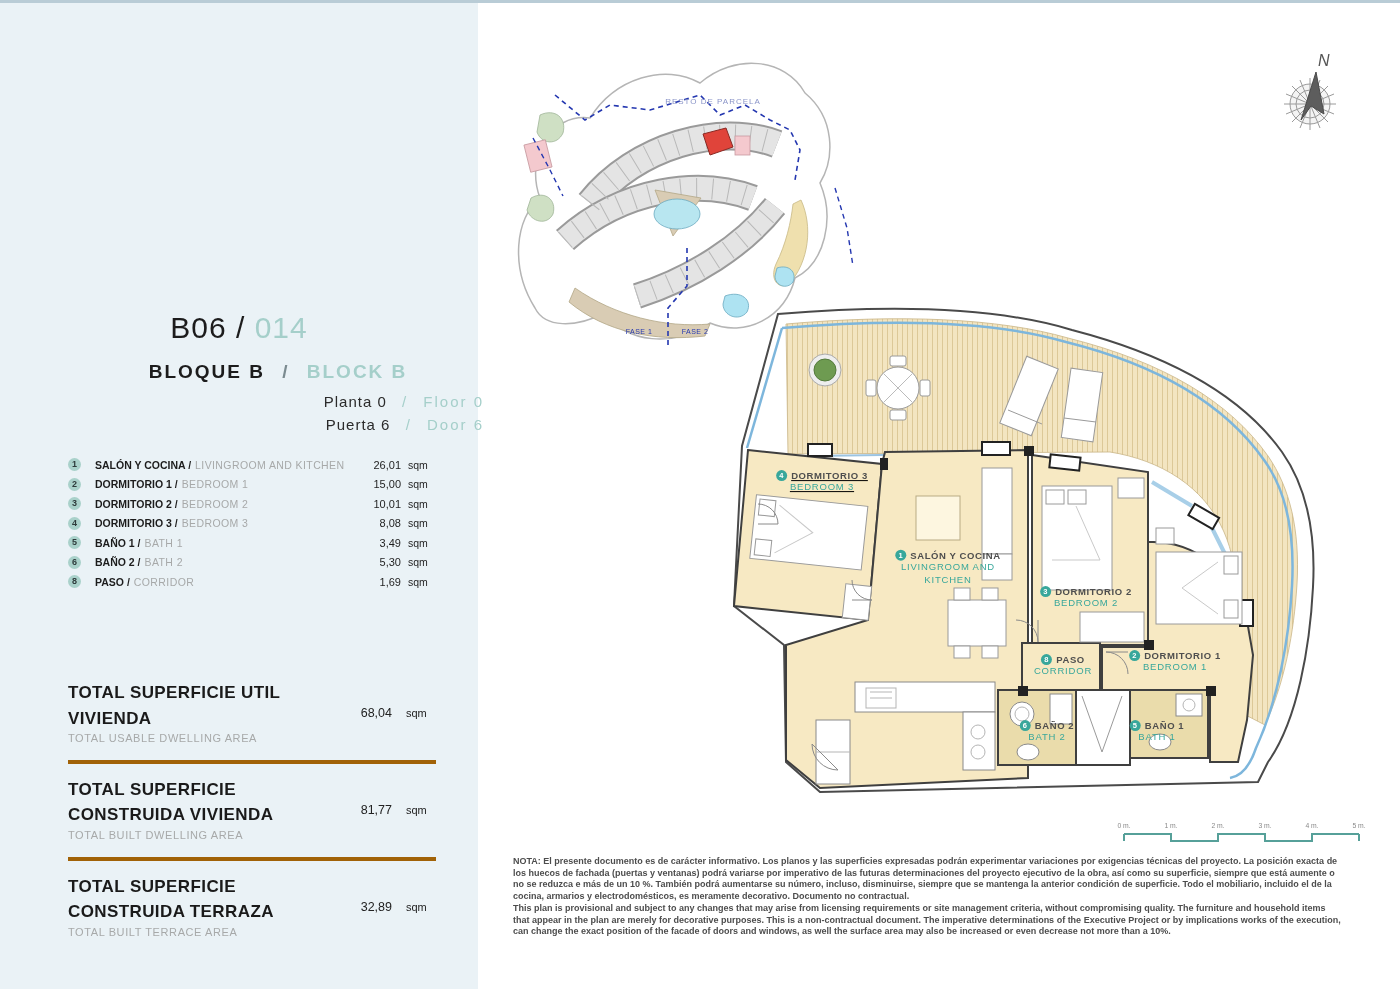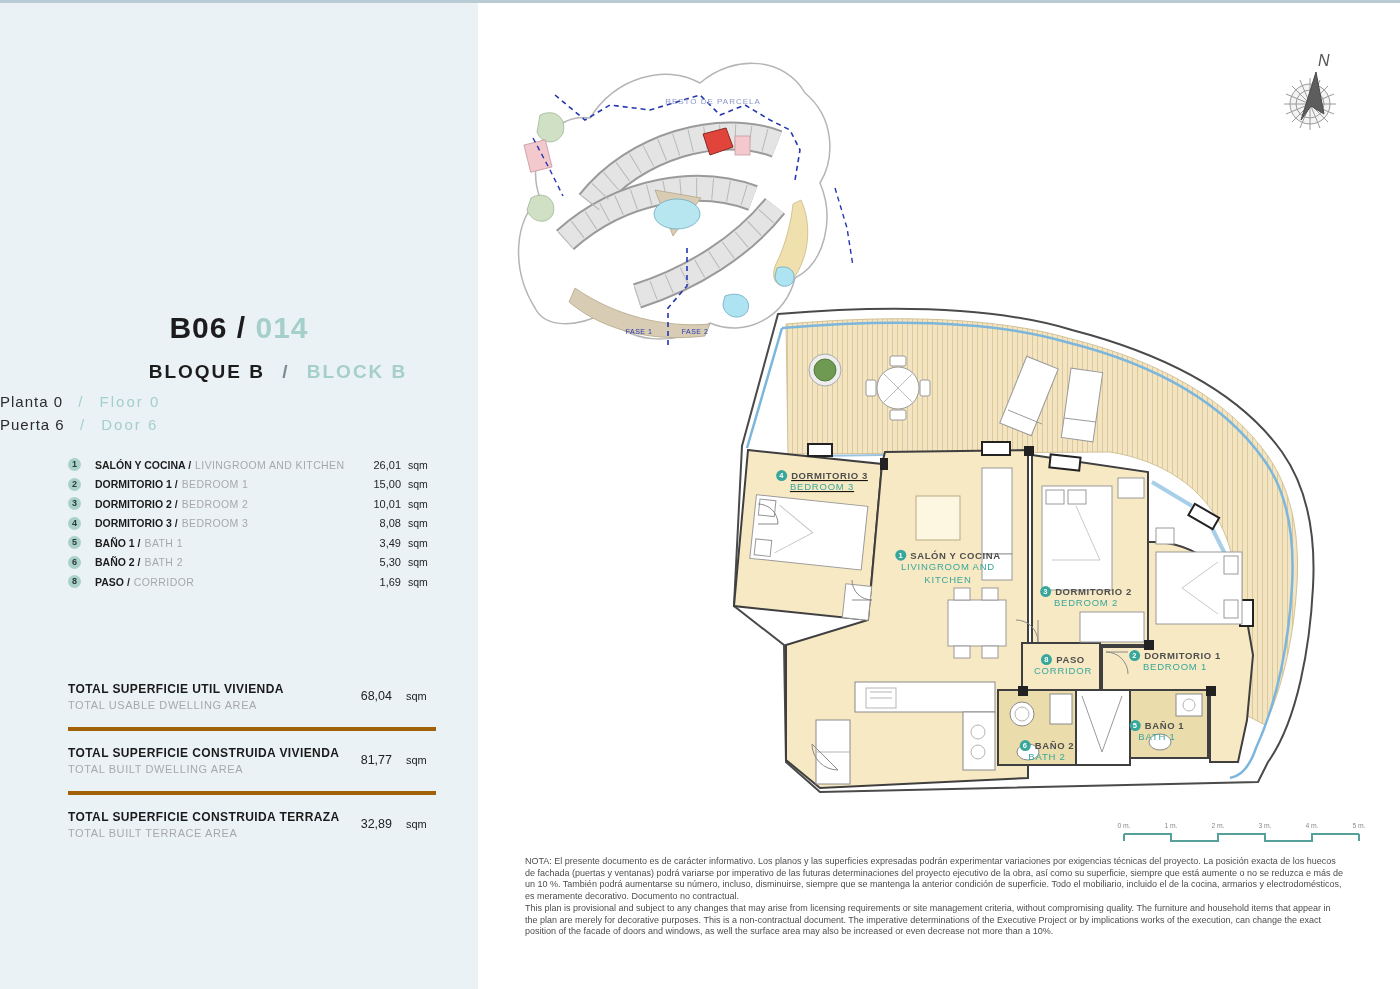--- a/index.html
+++ b/index.html
@@ -2,56 +2,56 @@
 <html><head>
 <meta charset="utf-8">
 <style>
   html,body{margin:0;padding:0;}
   body{width:1400px;height:989px;position:relative;background:#ffffff;
        font-family:"Liberation Sans",sans-serif;overflow:hidden;-webkit-font-smoothing:antialiased;}
   .topstrip{position:absolute;left:0;top:0;width:1400px;height:3px;background:#b9ccd6;}
   
   .sidebar{position:absolute;left:0;top:3px;width:478px;height:986px;background:#eaf2f6;}
   .unit-title{position:absolute;left:0;top:308px;width:478px;text-align:center;
-              font-size:30px;font-weight:bold;letter-spacing:1px;color:#1c1c1c;}
+              font-size:30px;font-weight:normal;letter-spacing:1px;color:#1c1c1c;}
   .unit-title .pale{color:#a5cfca;}
   .block-line{position:absolute;left:0;top:358px;width:556px;text-align:center;
               font-size:19px;font-weight:bold;color:#1c1c1c;letter-spacing:2px;}
   .block-line .sep{color:#7b8b90;margin:0 10px;}
   .block-line .pale{color:#a5cfca;}
-  .pd-line{position:absolute;width:484px;text-align:left;font-size:15px;color:#2b2b2b;letter-spacing:1px;}
+  .pd-line{position:absolute;width:484px;text-align:right;font-size:15px;color:#2b2b2b;letter-spacing:1px;}
   .pd-line .pale{color:#a5cfca;margin-left:10px;letter-spacing:2px;}
   .room-list{position:absolute;left:68px;top:452px;width:368px;}
   .room-row{display:flex;align-items:center;height:19.5px;font-size:10.5px;}
   .num-chip{flex:0 0 13px;height:13px;border-radius:50%;background:#a9d1ca;color:#2e3b3b;
             font-size:9px;font-weight:bold;text-align:center;line-height:13px;margin-right:14px;}
   .room-es{font-weight:bold;color:#1c1c1c;white-space:pre;}
   .room-en{color:#a7a9a9;margin-left:4px;letter-spacing:0.4px;flex:1;white-space:nowrap;}
   .room-val{width:44px;text-align:right;color:#1f1f1f;font-size:11px;}
   .room-unit{width:28px;text-align:left;color:#1f1f1f;font-size:10.5px;margin-left:7px;}
   .totals{position:absolute;left:68px;top:664px;width:368px;}
   .total-row{display:flex;align-items:center;padding:13px 0 14px 0;}
   .total-row + .total-row{border-top:4px solid #a16207;}
   .total-labels{flex:1;}
-  .total-es{font-size:12px;font-weight:bold;color:#1a1a1a;letter-spacing:0.4px;line-height:1.5;}
+  .total-es{font-size:17px;font-weight:bold;color:#1a1a1a;letter-spacing:0.4px;line-height:1.5;}
   .total-en{font-size:11px;color:#a7a9a9;letter-spacing:0.6px;line-height:1.35;}
   .total-val{font-size:12.5px;color:#222;width:44px;text-align:right;}
   .total-unit{font-size:11px;color:#222;width:30px;text-align:left;margin-left:14px;}
   
   .siteplan{position:absolute;left:505px;top:38px;width:360px;height:315px;}
   .compass{position:absolute;left:1270px;top:52px;width:80px;height:90px;}
   .floorplan{position:absolute;left:720px;top:300px;width:640px;height:520px;}
   .fl-label{position:absolute;transform:translate(-50%,-50%);text-align:center;white-space:nowrap;}
   .fl-es{font-size:9.5px;font-weight:600;color:#4e4e4e;letter-spacing:0.6px;}
   .fl-en{font-size:9.5px;color:#38a79b;letter-spacing:0.8px;line-height:1.35;}
   .fl-num{display:inline-block;width:11px;height:11px;border-radius:50%;background:#38a79b;color:#fff;
           font-size:7.5px;font-weight:bold;line-height:11px;text-align:center;margin-right:4px;vertical-align:1px;}
   .scalebar{position:absolute;left:1116px;top:820px;width:260px;height:32px;}
   .nota{position:absolute;left:513px;top:856px;width:830px;font-size:9px;color:#4d4d4d;line-height:1.28;}
-  .nota p{margin:0 0 1px 12px;}
+  .nota p{margin:0 0 1px 0;font-weight:bold;}
 </style>
 </head>
 <body>
 
 <div class="topstrip"></div>
 
 <aside class="sidebar">
   <div class="unit-title">
     <span>B06 /</span>
     <span class="pale">014</span>
@@ -372,21 +372,21 @@
     <div class="fl-en">BEDROOM 2</div>
   </div>
   <div class="fl-label" style="left:102px;top:182px;text-decoration:underline;">
     <div class="fl-es"><span class="fl-num">4</span><span>DORMITORIO 3</span></div>
     <div class="fl-en">BEDROOM 3</div>
   </div>
   <div class="fl-label" style="left:437px;top:432px;">
     <div class="fl-es"><span class="fl-num">5</span><span>BAÑO 1</span></div>
     <div class="fl-en">BATH 1</div>
   </div>
-  <div class="fl-label" style="left:327px;top:432px;margin-top:20px;">
+  <div class="fl-label" style="left:327px;top:432px;">
     <div class="fl-es"><span class="fl-num">6</span><span>BAÑO 2</span></div>
     <div class="fl-en">BATH 2</div>
   </div>
   <div class="fl-label" style="left:343px;top:366px;">
     <div class="fl-es"><span class="fl-num">8</span><span>PASO</span></div>
     <div class="fl-en">CORRIDOR</div>
   </div>
 </div>
 
 <div class="scalebar">

